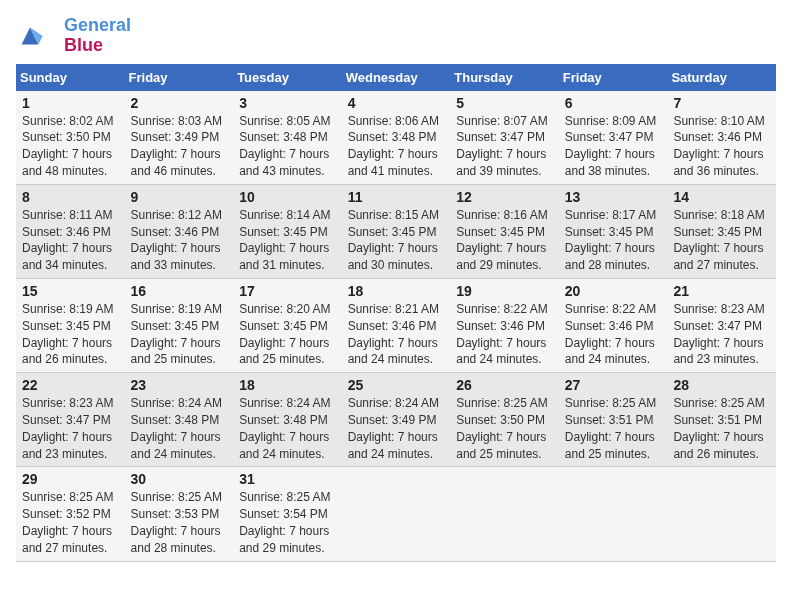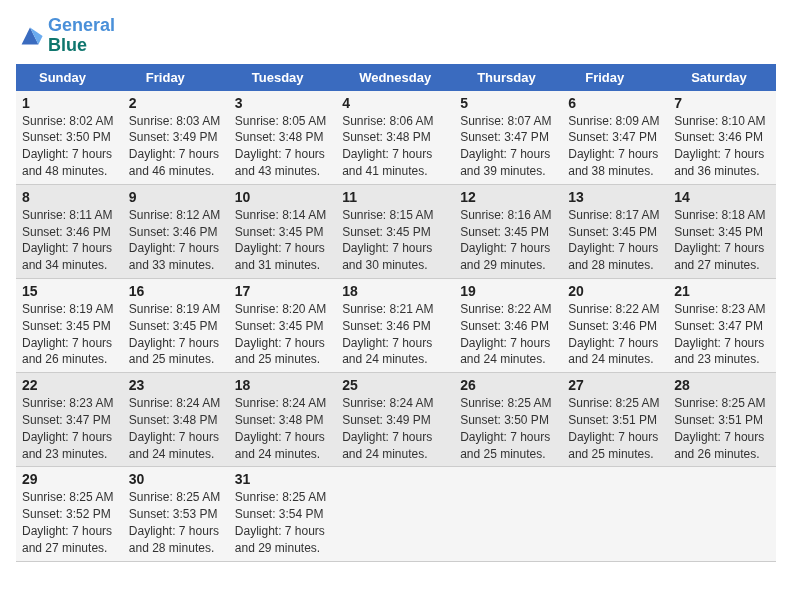--- a/index.html
+++ b/index.html
@@ -12,21 +12,21 @@
     }
     .header-area {
       display: flex;
       align-items: flex-start;
       justify-content: space-between;
       margin-bottom: 8px;
     }
     .logo {
       display: flex;
       align-items: center;
-      gap: 4px;
+      gap: 20px;
     }
     .logo-text {
       font-size: 18px;
       font-weight: bold;
       color: #333;
       line-height: 1.1;
     }
     .logo-text span {
       color: #4a90d9;
     }
@@ -48,21 +48,21 @@
     }
     table {
       width: 100%;
       border-collapse: collapse;
       font-size: 11px;
     }
     thead th {
       background-color: #3a6bbf;
       color: #fff;
       text-align: left;
-      padding: 6px 23px;
+      padding: 6px 4px;
       font-size: 13px;
       font-weight: bold;
     }
     tbody tr {
       border-bottom: 1px solid #ccc;
     }
     tbody tr:nth-child(odd) {
       background-color: #f5f5f5;
     }
     tbody tr:nth-child(even) {
@@ -94,21 +94,21 @@
 <body>
 
 <div class="header-area">
   <div class="logo">
     <svg class="logo-icon" viewBox="0 0 40 40" xmlns="http://www.w3.org/2000/svg">
       <polygon points="8,32 20,8 32,32" fill="#3a6bbf"></polygon>
       <polygon points="20,8 32,32 38,20" fill="#6aabef"></polygon>
     </svg>
     <div class="logo-text">
       <div><span>General</span></div>
-      <div><span style="color:#0f766e">Blue</span></div>
+      <div><span style="color:#be185d">Blue</span></div>
     </div>
   </div>
   <div class="title-area">
     <div class="main-title"></div>
     <div class="subtitle"></div>
   </div>
 </div>
 
 <table>
   <thead>

